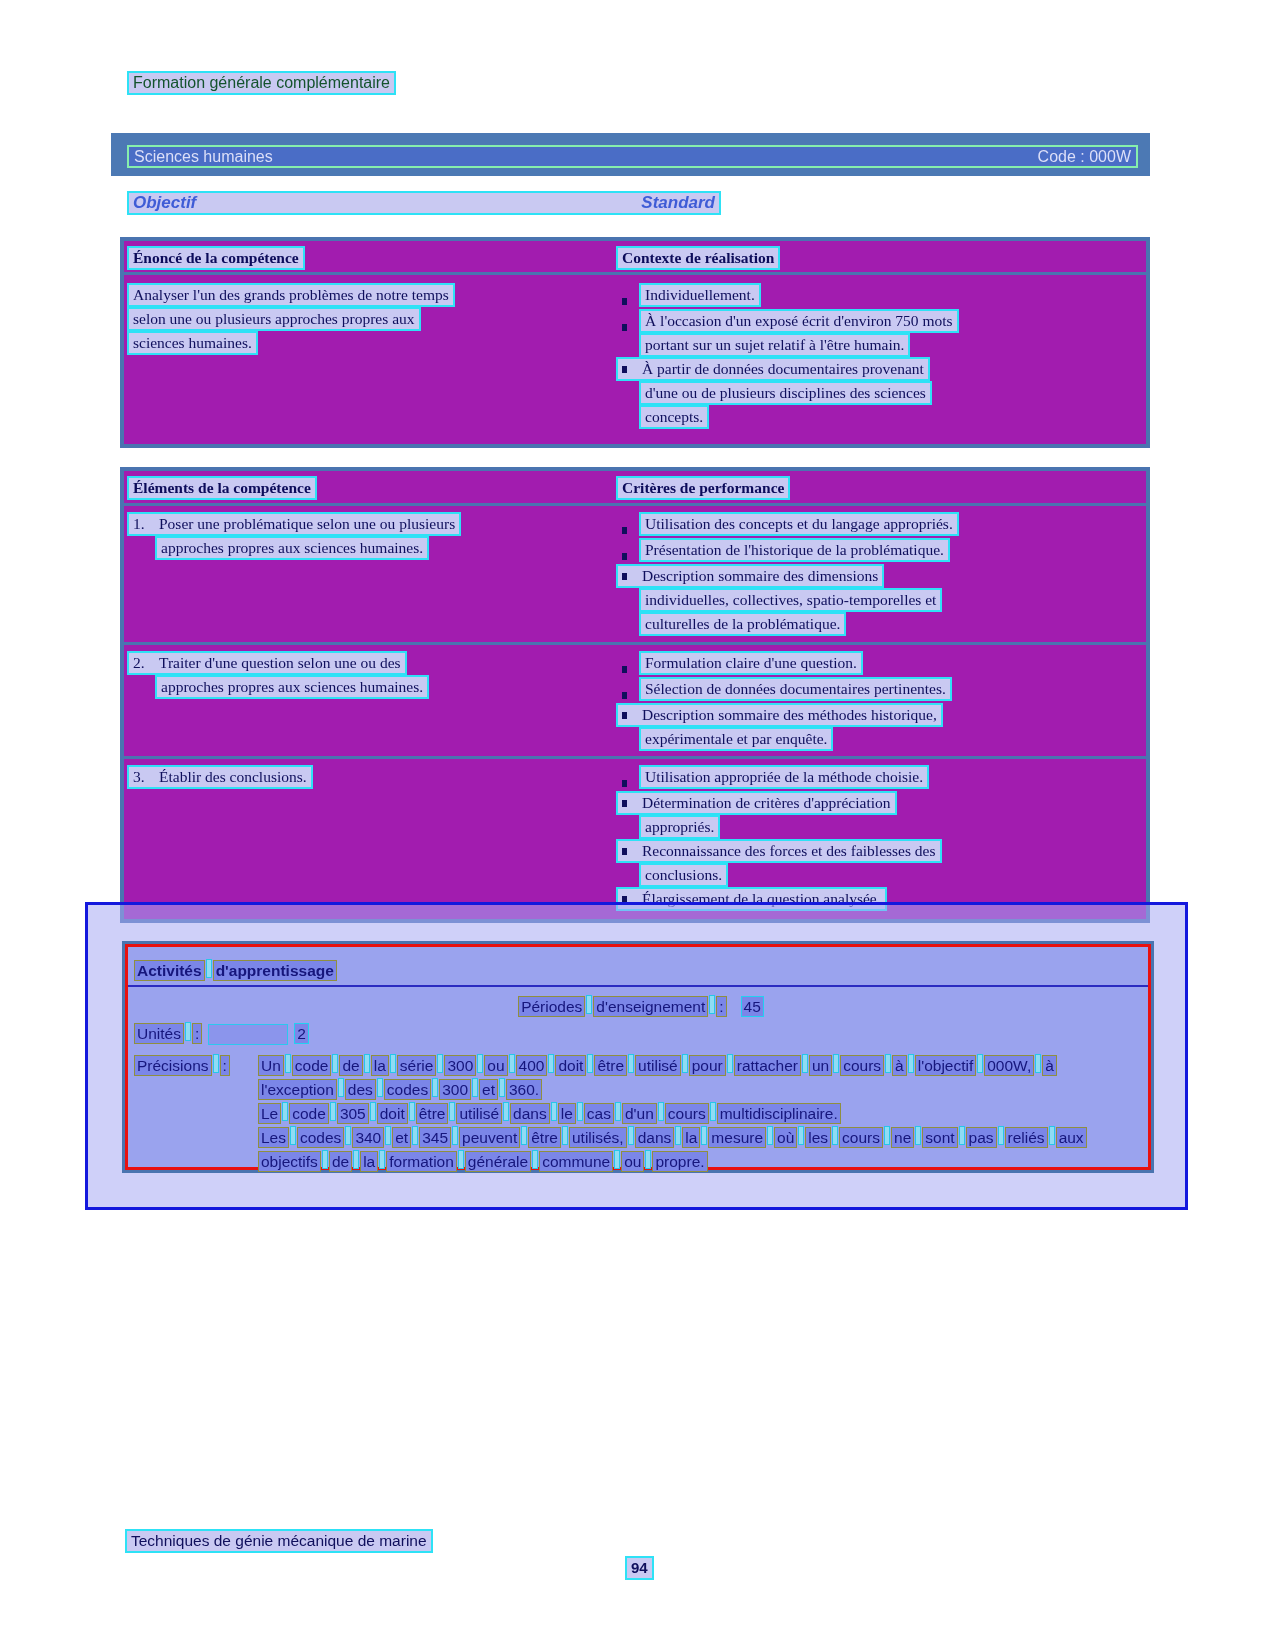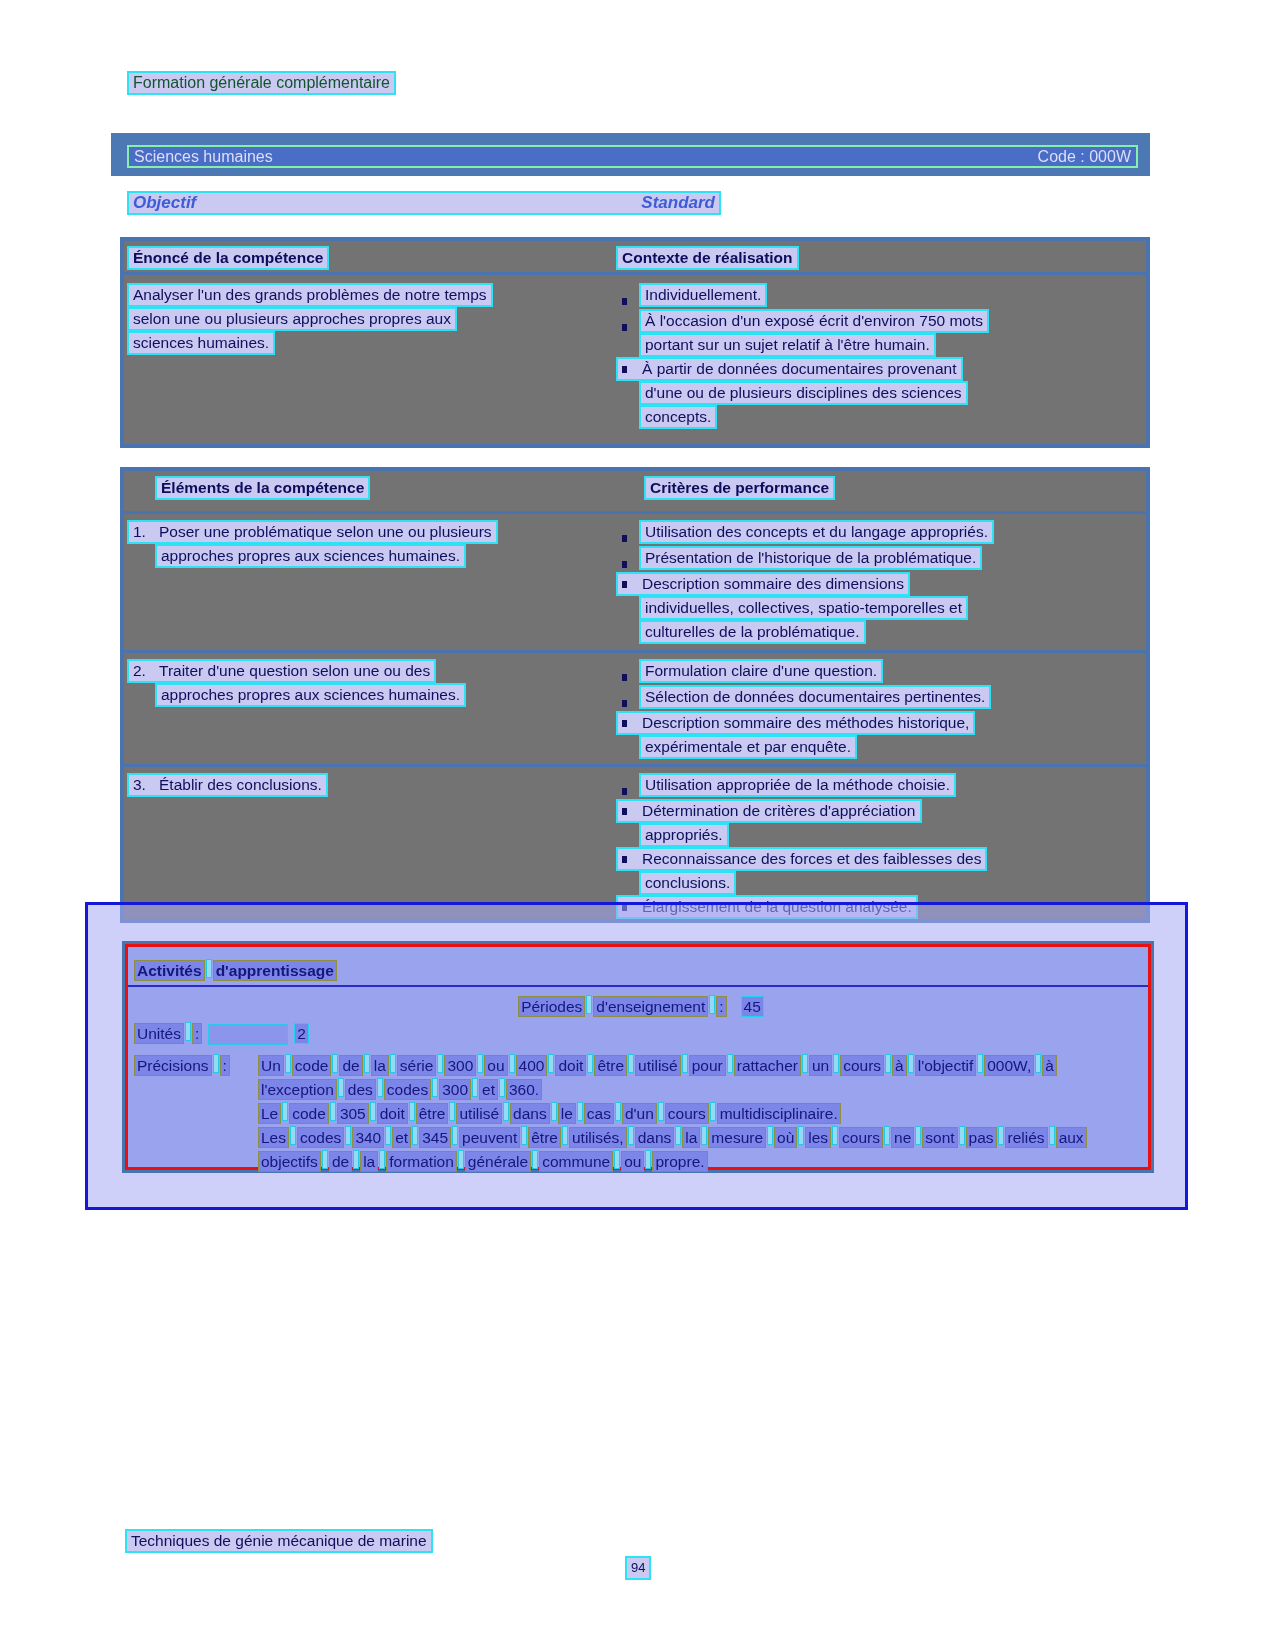--- a/index.html
+++ b/index.html
@@ -22,21 +22,21 @@
   .bar{background:#4c79b4;}
   .bar-inner{position:absolute;left:16px;top:12px;right:12px;height:23px;box-sizing:border-box;
              background:#4a6dc6;border:2px solid #86efac;display:flex;justify-content:space-between;
              align-items:center;padding:0 5px;color:#dcdff8;font-size:16px;}
 
   
   .headings{display:flex;justify-content:space-between;align-items:center;
             font-size:17px;font-weight:bold;font-style:italic;color:#3f5cd6;}
 
   
-  .dtable{border:4px solid #4a74b0;background:#737373;}
+  .dtable{border:4px solid #4a74b0;background:#a21caf;font-family:Liberation Serif, serif;}
   .trow{display:flex;box-sizing:border-box;}
   .sep{border-bottom:3px solid #4a74b0;}
   .th{font-weight:bold;color:#0c0c5a;}
   .col-l{width:492px;flex:none;padding-left:3px;box-sizing:border-box;}
   .col-r{flex:1;box-sizing:border-box;}
   .pt6{padding-top:6px;} .pt8{padding-top:8px;} .pt4{padding-top:5px;}
 
   
   .bi{display:flex;}
   .bcol{width:23px;flex:none;padding-left:6px;padding-top:8px;box-sizing:border-box;}
@@ -61,21 +61,21 @@
   .chip{display:inline-block;background:#7b86e8;border:1px solid #8f8f3f;padding:0 2px;
         line-height:19px;color:#16167c;}
   .sp{display:inline-block;width:4px;height:17px;background:#8fdcf4;border:1px solid #27c6ea;
       vertical-align:-2px;margin:0 1px;}
   .chip-val{border:1.5px solid #22d0f0;}
   .chip-empty{display:inline-block;width:78px;height:19px;background:#8b95ec;
               border:1.5px solid #2cc8ee;vertical-align:middle;margin-left:6px;}
   .ml14{margin-left:14px;} .ml6{margin-left:6px;}
   .mt8{margin-top:8px;text-align:center;} .mt5{margin-top:5px;} .mt9{margin-top:9px;}
 
-  .pgnum{font-size:13px;}
+  .pgnum{font-size:15px;font-weight:bold;}
 </style>
 </head>
 <body>
 
 <div class="page">
 
   <div class="abs" style="left:127px;top:71px;">
     <span class="hl hdr-text">Formation générale complémentaire</span>
   </div>
 
@@ -127,21 +127,21 @@
             <div class="ln"><span class="hl"><span class="blt inb"></span><span>À partir de données documentaires provenant</span></span></div>
             <div class="ln ind"><span class="hl">d'une ou de plusieurs disciplines des sciences</span></div>
             <div class="ln ind"><span class="hl">concepts.</span></div>
           </div>
         </div>
       </div>
     </div>
   </div>
 
   <div class="abs dtable" style="left:120px;top:467px;width:1030px;height:456px;">
-    <div class="trow sep" style="height:43px;padding-left:28px;">
+    <div class="trow sep" style="height:35px;">
       <div class="col-l pt4">
         <span class="hl th">Éléments de la compétence</span>
       </div>
       <div class="col-r pt4">
         <span class="hl th">Critères de performance</span>
       </div>
     </div>
 
     <div class="trow sep" style="height:139px;">
       <div class="col-l pt6">

